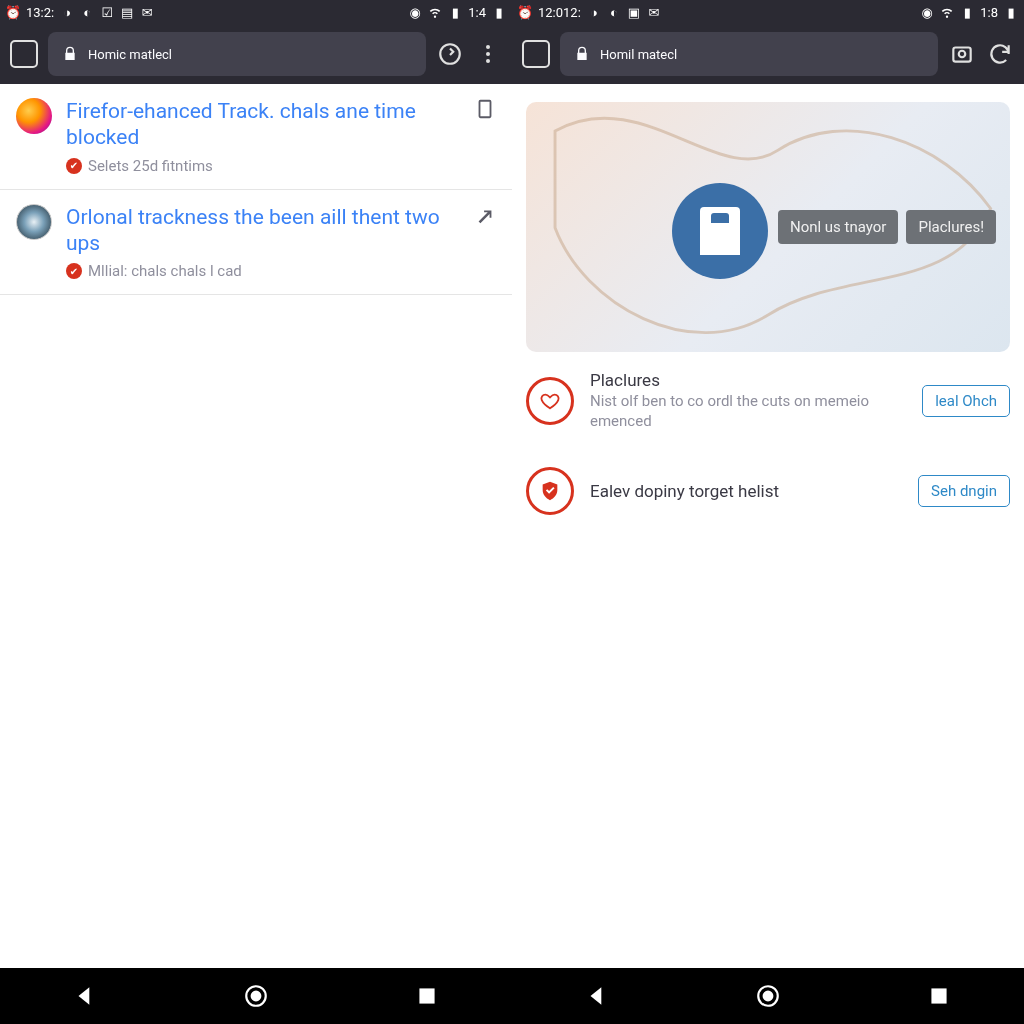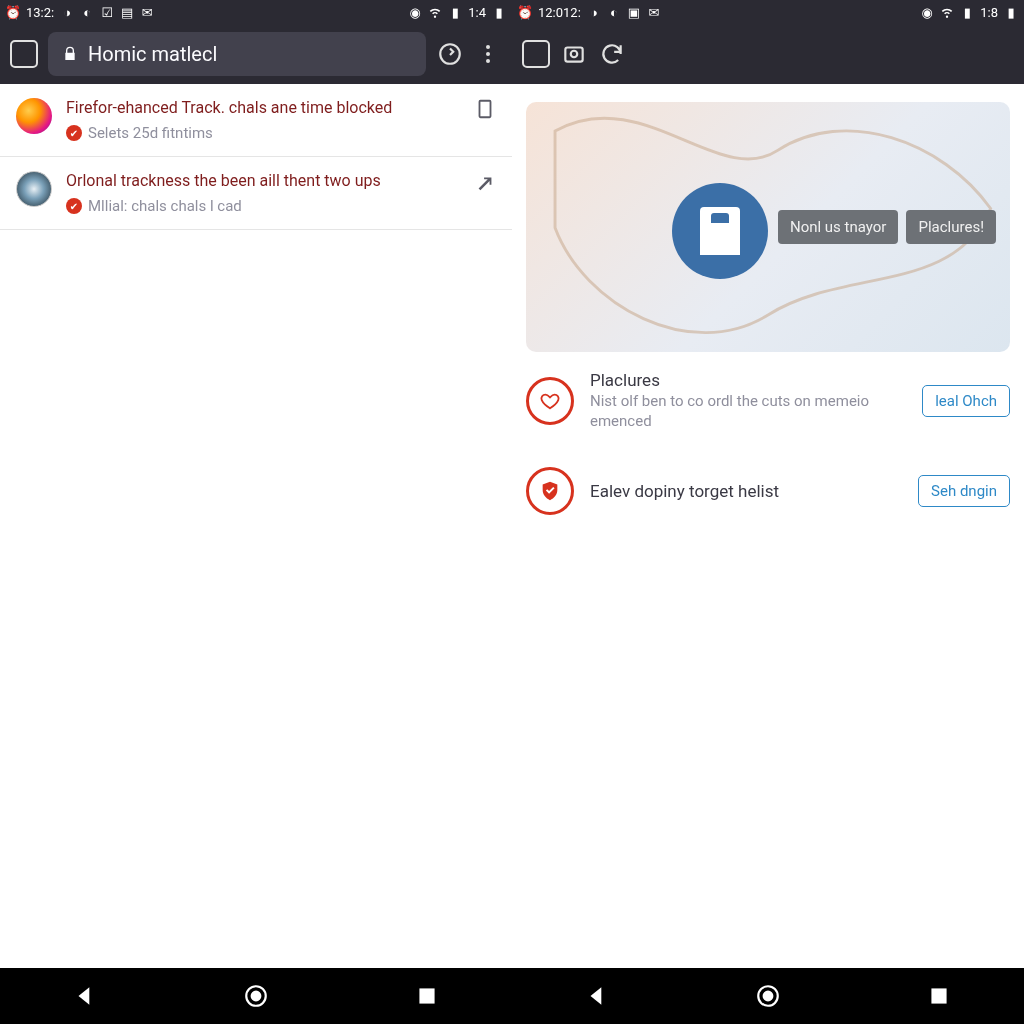--- a/index.html
+++ b/index.html
@@ -7,30 +7,30 @@
   .phones { flex:1; display:flex; }
   .phone { flex:1; display:flex; flex-direction:column; background:#fff; position:relative; }
   .phone + .phone { border-left:0; }
 
   .status-bar { height:24px; background:#2b2a33; color:#fff; display:flex; align-items:center; padding:0 6px; font-size:13px; gap:6px; }
   .status-bar .spacer { flex:1; }
   .status-bar .ico { width:14px; height:14px; display:inline-flex; align-items:center; justify-content:center; }
 
   .toolbar { height:60px; background:#2b2a33; display:flex; align-items:center; padding:0 10px; gap:10px; }
   .tab-icon { width:28px; height:28px; border:2px solid #e0e0e0; border-radius:5px; }
-  .url { flex:1; height:44px; background:#42414d; border-radius:8px; display:flex; align-items:center; padding:0 14px; gap:10px; color:#fbfbfe; font-size:20px; }
+  .url { flex:1; height:44px; background:#42414d; border-radius:8px; display:flex; align-items:center; padding:0 14px; gap:10px; color:#fbfbfe; font-size:13px; }
   .lock { width:16px; height:16px; }
   .tool-ico { width:28px; height:28px; display:flex; align-items:center; justify-content:center; color:#e0e0e0; }
 
   .content { flex:1; overflow:hidden; }
 
   .feed-item { display:flex; align-items:flex-start; gap:14px; padding:14px 16px; border-bottom:1px solid #e5e5e5; }
   .feed-icon { width:36px; height:36px; border-radius:50%; flex-shrink:0; }
   .feed-text { flex:1; }
-  .feed-title { font-size:16px; color:#7f1d1d; line-height:1.25; }
+  .feed-title { font-size:21px; color:#3b82f6; line-height:1.25; }
   .feed-meta { margin-top:6px; display:flex; align-items:center; gap:6px; font-size:15px; color:#8f8f9d; }
   .shield-mini { width:16px; height:16px; border-radius:50%; background:#d7321e; display:inline-flex; align-items:center; justify-content:center; color:#fff; font-size:10px; }
   .trail-ico { width:22px; height:22px; color:#5b5b66; flex-shrink:0; }
 
   .hero { margin:18px 14px 0 14px; height:250px; border-radius:10px; background:linear-gradient(135deg,#f6e3d7 0%,#e8ecf3 55%,#dce6ef 100%); position:relative; overflow:hidden; display:flex; align-items:center; justify-content:flex-end; padding:14px; gap:10px; }
   .hero-blob { position:absolute; inset:0; opacity:.55; }
   .hero-avatar { width:96px; height:96px; border-radius:50%; background:#3b6fa7; display:flex; align-items:center; justify-content:center; margin-top:8px; }
   .hero-avatar-inner { width:40px; height:48px; background:#fff; border-radius:4px 4px 0 0; position:relative; }
   .hero-avatar-inner:before { content:""; position:absolute; top:6px; left:50%; transform:translateX(-50%); width:18px; height:10px; background:#3b6fa7; border-radius:3px 3px 0 0; }
   .chip-row { display:flex; gap:8px; z-index:1; }
@@ -144,20 +144,26 @@
             <path d="M12 18a2 2 0 100 4 2 2 0 000-4zm-5-4l2 2a4 4 0 016 0l2-2a7 7 0 00-10 0zm-4-4l2 2a10 10 0 0114 0l2-2a13 13 0 00-18 0z"></path>
           </svg>
         </span>
       <span class="ico">▮</span>
       <span>1:8</span>
       <span class="ico">▮</span>
     </div>
 
     <div class="toolbar">
       <div class="tab-icon"></div>
+      <div class="url">
+        <svg class="lock" viewBox="0 0 24 24" fill="#fbfbfe">
+            <path d="M6 10V7a6 6 0 1112 0v3h1v11H5V10h1zm2 0h8V7a4 4 0 10-8 0v3z"></path>
+          </svg>
+        <span>Homil matecl</span>
+      </div>
       <div class="tool-ico">
           <svg viewBox="0 0 24 24" width="26" height="26" fill="none" stroke="#e0e0e0" stroke-width="2">
             <rect x="4" y="6" width="16" height="13" rx="2"></rect>
             <circle cx="12" cy="12" r="3"></circle>
           </svg>
         </div>
       <div class="tool-ico">
           <svg viewBox="0 0 24 24" width="26" height="26" fill="none" stroke="#e0e0e0" stroke-width="2">
             <path d="M20 12a8 8 0 10-2.3 5.6M20 4v6h-6"></path>
           </svg>

